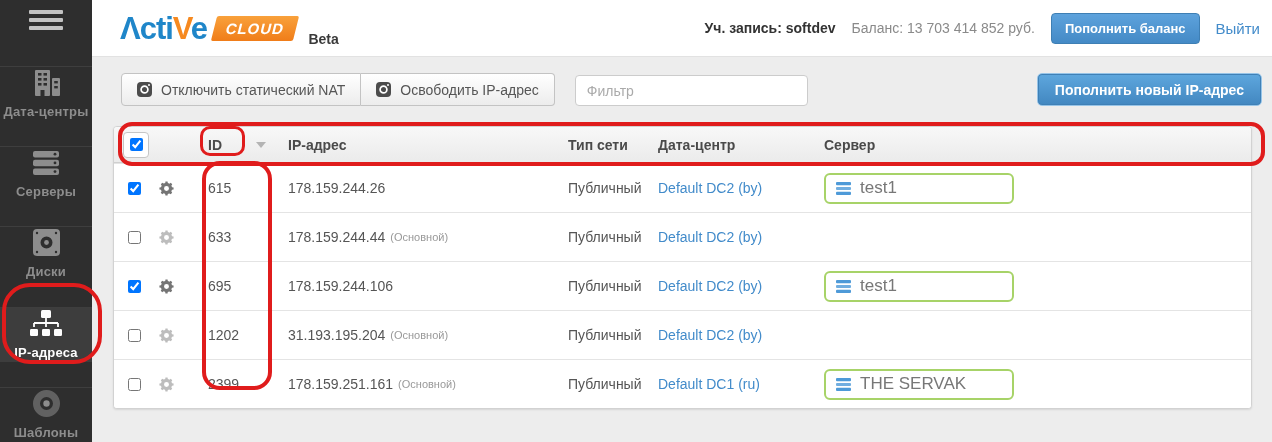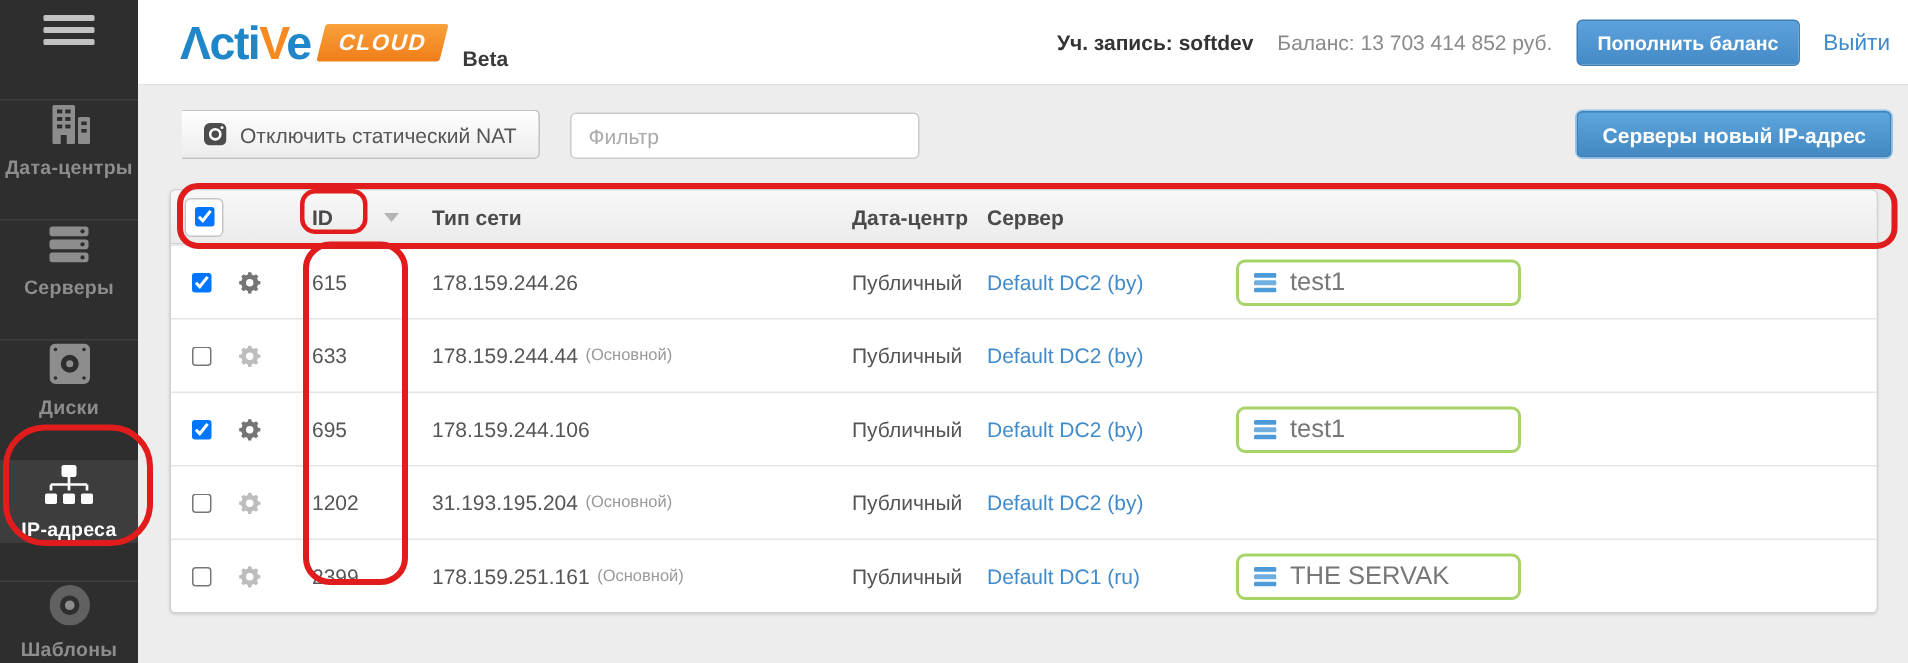--- a/index.html
+++ b/index.html
@@ -189,37 +189,46 @@
     <div class="toolbar">
       <div class="btn-group">
         <button class="btn">
           <svg width="15" height="15" viewBox="0 0 15 15">
             <rect x="0" y="0" width="15" height="15" rx="4" fill="#4c4c4c"></rect>
             <circle cx="7.5" cy="7.5" r="3.4" fill="none" stroke="#fff" stroke-width="1.7"></circle>
             <circle cx="12" cy="3" r="1" fill="#fff"></circle>
           </svg>
           <span>Отключить статический NAT</span>
         </button>
+        <button class="btn">
+          <svg width="15" height="15" viewBox="0 0 15 15">
+            <rect x="0" y="0" width="15" height="15" rx="4" fill="#4c4c4c"></rect>
+            <circle cx="7.5" cy="7.5" r="3.4" fill="none" stroke="#fff" stroke-width="1.7"></circle>
+            <circle cx="12" cy="3" r="1" fill="#fff"></circle>
+          </svg>
+          <span>Освободить IP-адрес</span>
+        </button>
       </div>
       <input class="filter-input" type="text" placeholder="Фильтр" style="">
-      <button class="btn-primary">Серверы новый IP-адрес</button>
+      <button class="btn-primary">Пополнить новый IP-адрес</button>
     </div>
 
     <div class="table-card">
       <div class="thead">
         <div class="cell">
           <span class="hdr-checkwrap">
             <input type="checkbox" checked="" style="">
           </span>
         </div>
         <div class="cell"></div>
         <div class="cell c-id hdr-id">
           <span>ID</span>
           <span class="caret"></span>
         </div>
+        <div class="cell">IP-адрес</div>
         <div class="cell">Тип сети</div>
         <div class="cell">Дата-центр</div>
         <div class="cell">Сервер</div>
       </div>
 
       <div class="trow is-checked">
         <div class="cell c-check">
             <input type="checkbox" checked="" style="">
           </div>
         <div class="cell">

